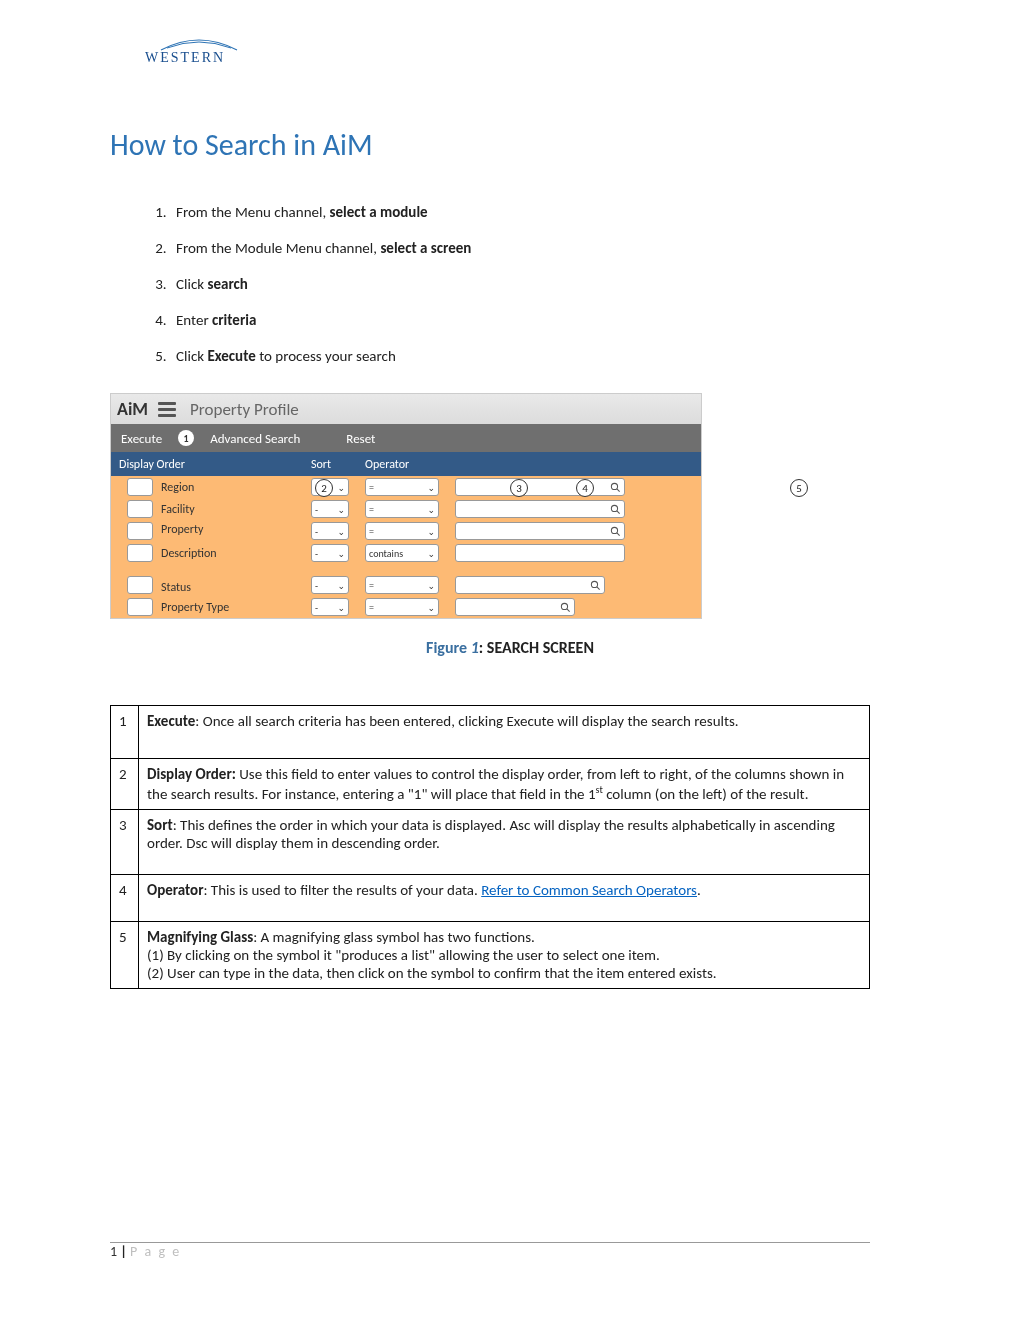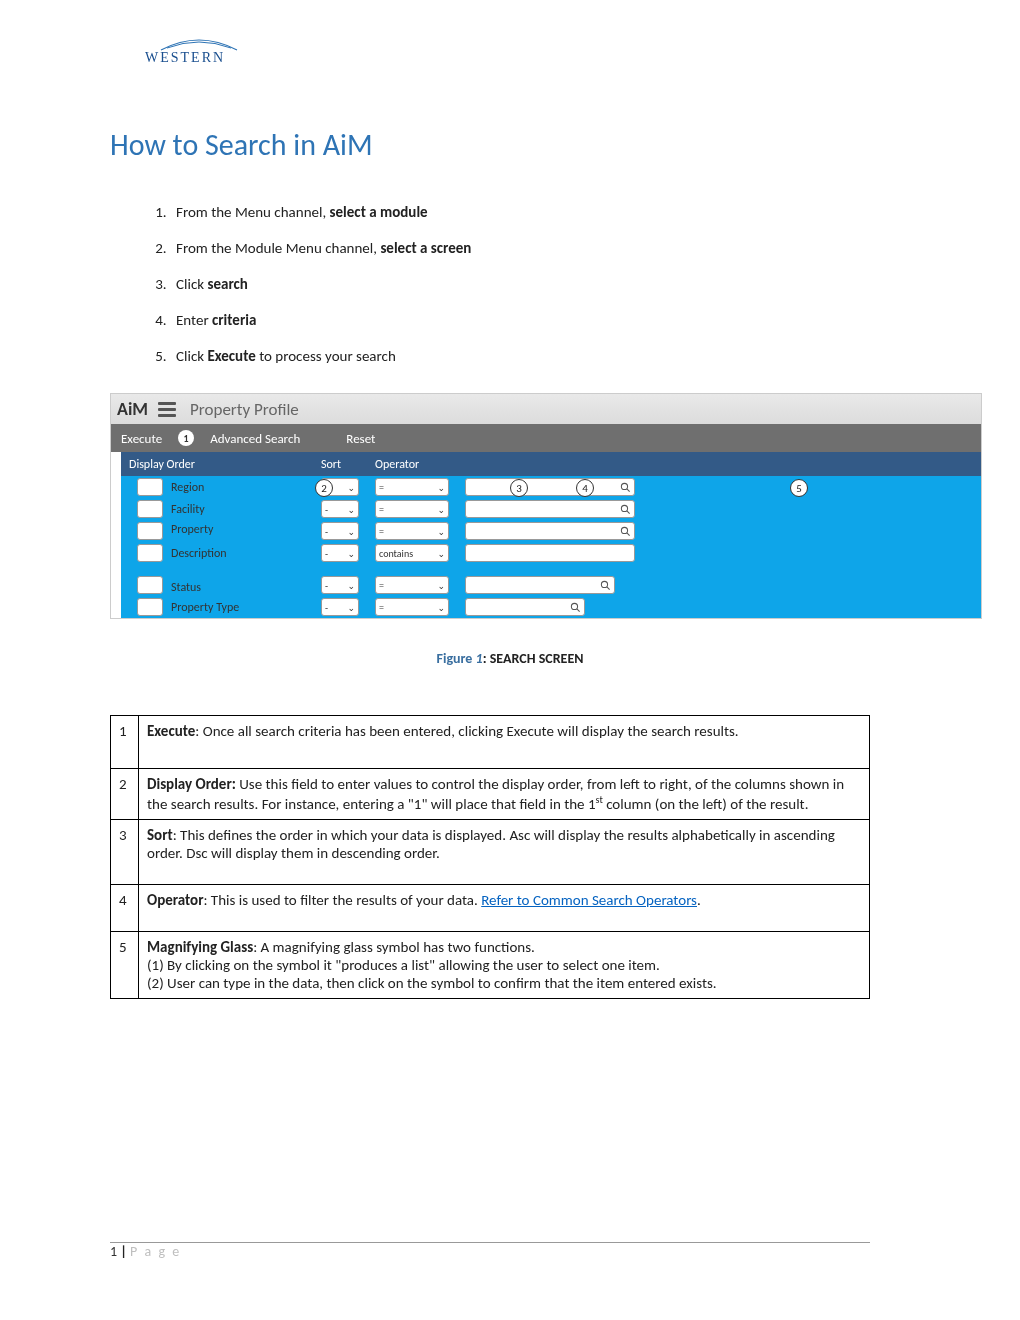--- a/index.html
+++ b/index.html
@@ -12,51 +12,51 @@
     padding: 50px 110px 40px 110px;
     color: #222;
     font-size: 15px;
   }
   .logo { color:#1a4f8f; font-family: 'Times New Roman', serif; font-size:14px; letter-spacing:2px; position:relative; margin-left:35px; }
   .logo-swoosh { position:absolute; top:-14px; left:14px; }
   h1 { color:#2e74b5; font-weight:400; font-size:30px; margin-top:60px; margin-bottom:40px; }
   ol.steps { margin-left:60px; font-size:15px; }
   ol.steps li { margin-bottom:18px; padding-left:6px; }
   .bold { font-weight:700; }
-  .screenshot { margin-top:28px; border:1px solid #ccc; width:872px; font-size:12px; }
+  .screenshot { margin-top:28px; border:1px solid #ccc; width:592px; font-size:12px; }
   .ss-titlebar { background:linear-gradient(#e9e9e9,#dcdcdc); display:flex; align-items:center; padding:4px 6px; gap:10px; }
   .ss-aim { font-weight:700; font-size:18px; color:#333; }
   .ss-hamburger { display:inline-flex; flex-direction:column; gap:3px; }
   .ss-hamburger span { display:block; width:18px; height:3px; background:#555; border-radius:1px; }
   .ss-title { color:#666; font-size:17px; margin-left:4px;text-align:center; }
   .ss-bar2 { background:#6f6f6f; color:#fff; padding:6px 10px; display:flex; align-items:center; gap:14px; font-size:13px; }
   .ss-badge { background:#fff; color:#333; border-radius:50%; width:16px; height:16px; display:inline-flex; align-items:center; justify-content:center; font-size:10px; font-weight:700; margin:0 2px; }
   .ss-left { width:178px; background:#4a79a8; }
   .ss-left .hdr { background:#335a87; padding:5px 8px; }
   .ss-left .row { padding:6px 10px; border-top:1px solid #5a87b4; }
   .ss-left a { color:#cfe2f3; text-decoration:underline; }
-  .ss-right { flex:1; background:#0ea5e9; color:#333;margin-left:10px; }
+  .ss-right { flex:1; background:#fdba74; color:#333; }
   .ss-rhdr { background:#335a87; color:#fff; display:flex; padding:5px 0; }
   .ss-col-do { width:200px; padding-left:8px; }
   .ss-col-sort { width:54px; }
   .ss-col-op { width:90px; }
   .ss-col-val { flex:1; padding-right:8px; }
   .ss-rrow { display:flex; align-items:center; padding:2px 0; }
   .ss-input { border:1px solid #999; border-radius:3px; height:18px; background:#fff; display:inline-block; }
   .ss-do-box { width:26px; margin-left:8px; }
   .ss-label { margin-left:8px; font-size:12px; }
   .ss-sort, .ss-op { border:1px solid #999; border-radius:3px; height:18px; background:#fff; display:inline-flex; align-items:center; justify-content:space-between; padding:0 3px; font-size:10px; }
   .ss-sort { width:38px; }
   .ss-op { width:74px; }
   .ss-chev { font-size:9px; color:#333; }
   .ss-val { border:1px solid #999; border-radius:3px; height:18px; background:#fff; display:flex; align-items:center; justify-content:flex-end; padding-right:3px; }
   .ss-mag { width:11px; height:11px; }
   .ss-rowspace { height:10px; }
   .callout { position:absolute; border:1.5px solid #333; border-radius:50%; width:18px; height:18px; display:flex; align-items:center; justify-content:center; font-size:11px; background:#fff; font-weight:400; z-index:5; }
-  .figure-caption { text-align:center; font-size:14px; margin-top:31px; }
+  .figure-caption { text-align:center; font-size:16px; margin-top:19px; }
   .figure-caption .fig-label { color:#3a6fa0; font-weight:700; }
   .figure-caption .fig-title { font-weight:700; }
   .fig-num { font-style: italic; }
   table.desc { border-collapse:collapse; width:760px; margin-top:48px; font-size:15px; }
   table.desc td { border:1px solid #000; padding:6px 8px; vertical-align:top; }
   table.desc td.num { width:28px; text-align:left; }
   .link { color:#0563c1; text-decoration:underline; }
   .footer { position:absolute; bottom:60px; left:110px; font-size:14px; color:#333; width:760px; border-top:1px solid #999; padding-top:0; }
   .footer .bar { color:#222; font-weight:700; }
   .footer .pg { color:#bfbfbf; letter-spacing:2px; }

